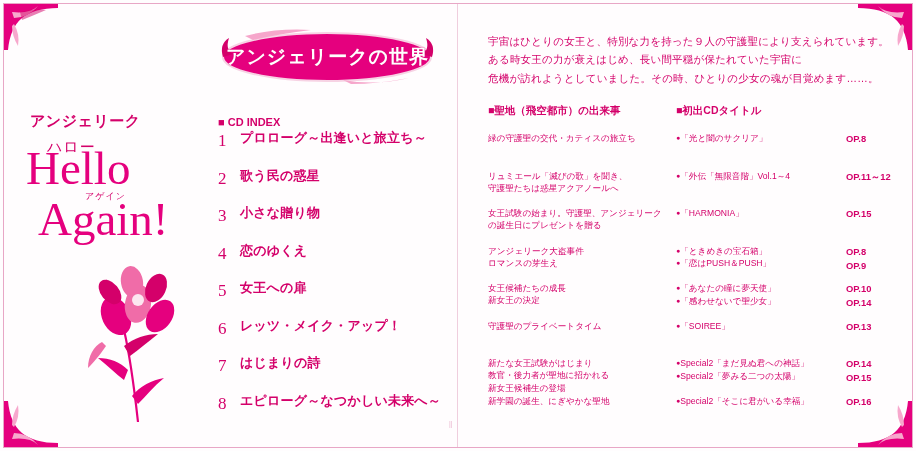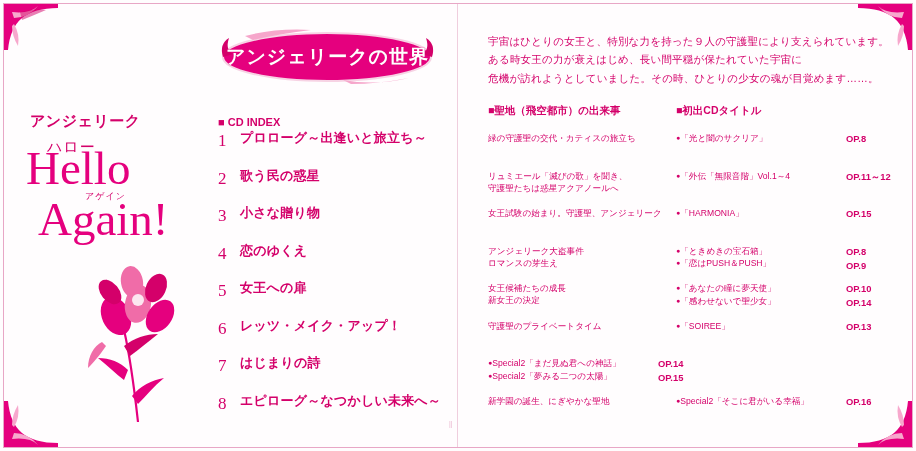--- a/index.html
+++ b/index.html
@@ -305,20 +305,21 @@
           <div class="cd"><span class="bullet">●</span><span>「外伝「無限音階」Vol.1～4</span></div>
         </div>
         <div class="ops">
           <div>OP.11～12</div>
         </div>
       </div>
 
       <div class="row">
         <div class="events">
           <div>女王試験の始まり。守護聖、アンジェリーク</div>
+          <div>の誕生日にプレゼントを贈る</div>
         </div>
         <div class="cds">
           <div class="cd"><span class="bullet">●</span><span>「HARMONIA」</span></div>
         </div>
         <div class="ops">
           <div>OP.15</div>
         </div>
       </div>
 
       <div class="row">
@@ -357,20 +358,25 @@
         </div>
         <div class="cds">
           <div class="cd"><span class="bullet">●</span><span>「SOIREE」</span></div>
         </div>
         <div class="ops">
           <div>OP.13</div>
         </div>
       </div>
 
       <div class="row">
+        <div class="events">
+          <div>新たな女王試験がはじまり</div>
+          <div>教官・後力者が聖地に招かれる</div>
+          <div>新女王候補生の登場</div>
+        </div>
         <div class="cds">
           <div class="cd"><span class="bullet">●</span><span>Special2「まだ見ぬ君への神話」</span></div>
           <div class="cd"><span class="bullet">●</span><span>Special2「夢みる二つの太陽」</span></div>
         </div>
         <div class="ops">
           <div>OP.14</div>
           <div>OP.15</div>
         </div>
       </div>
 

